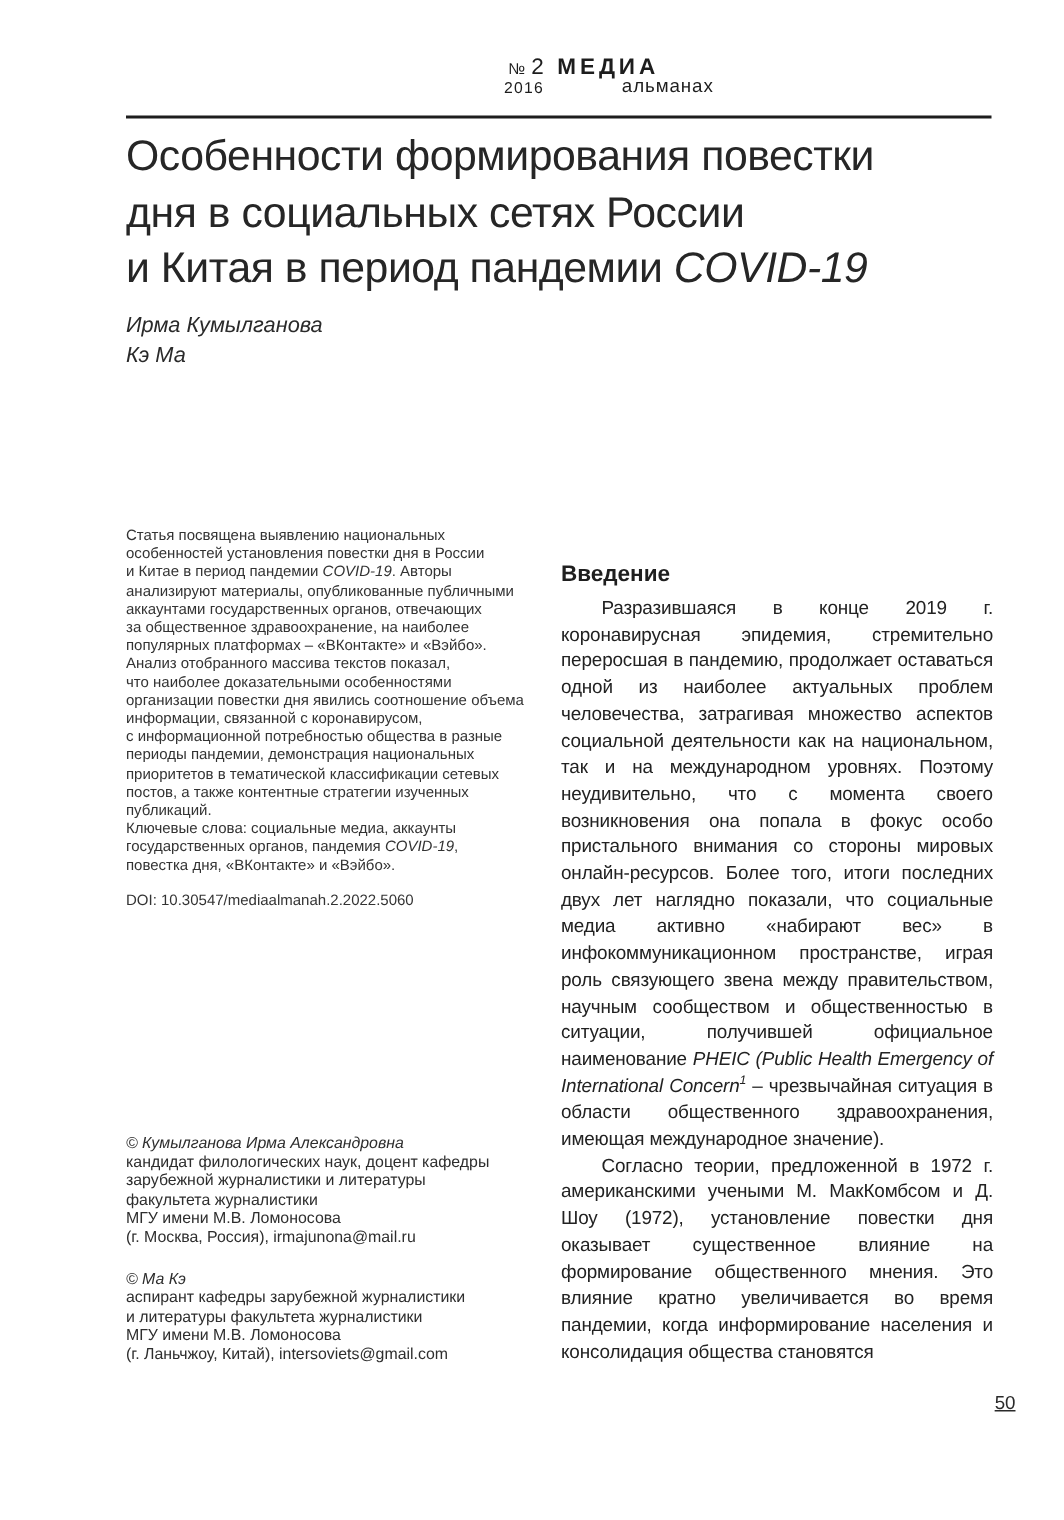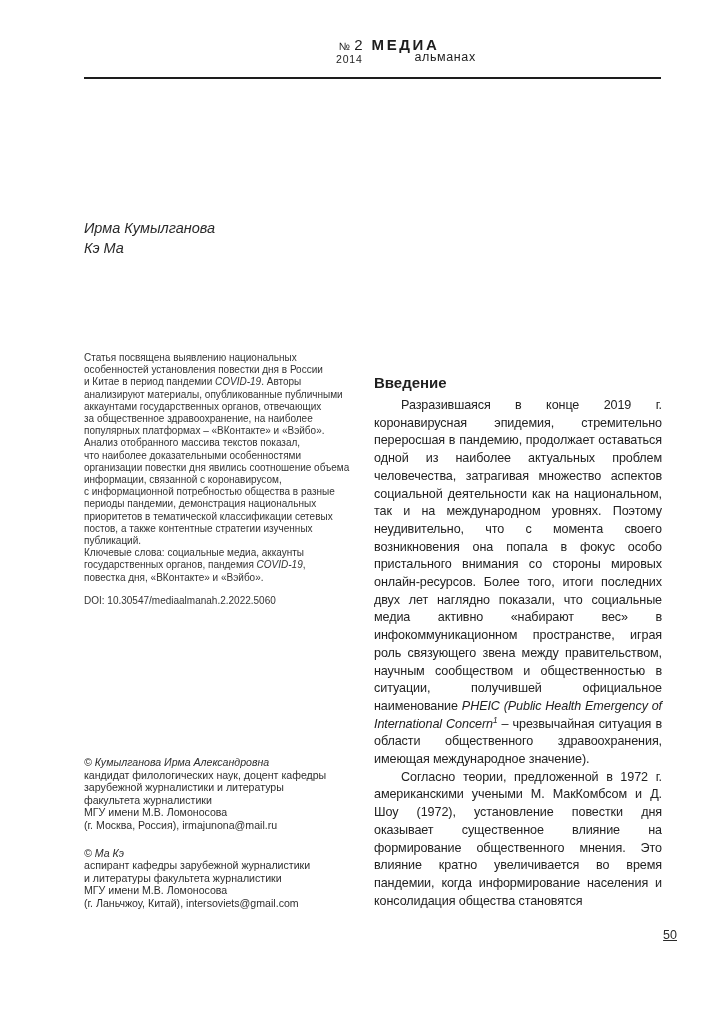--- a/index.html
+++ b/index.html
@@ -20,21 +20,21 @@
   .brand-top{font-size:15px;line-height:15px;font-weight:bold;letter-spacing:2.6px;}
   .brand-bottom{font-size:12.5px;line-height:11px;letter-spacing:0.6px;margin-left:43px;}
 
   
   .rule{position:absolute;left:84px;top:77px;width:577px;height:2px;background:#1d1d1d;}
   .title{
     position:absolute;left:84px;top:86px;width:585px;
     font-size:28.5px;line-height:37.5px;letter-spacing:-0.3px;color:#262626;
   }
   .authors{
-    position:absolute;left:84px;top:219px;width:400px;
+    position:absolute;left:84px;top:208px;width:400px;
     font-style:italic;font-size:14.5px;line-height:19.5px;color:#2a2a2a;
   }
 
   
   .leftcol{position:absolute;left:84px;top:352px;width:286px;font-size:10px;line-height:12.2px;color:#333;}
   .leftcol p{margin:0;}
   .leftcol .keywords{margin-top:0;}
   .leftcol .doi{margin-top:11px;}
 
   .bios{position:absolute;left:84px;top:756px;width:305px;font-size:10.6px;line-height:12.6px;color:#2e2e2e;}
@@ -49,30 +49,33 @@
   .pagenum{position:absolute;left:100px;top:928px;width:577px;text-align:right;font-size:12.5px;color:#2a2a2a;text-decoration:underline;}
 </style>
 </head>
 <body>
 
 <div class="page">
 
   <div class="masthead">
     <div class="issue">
       <div class="issue-no"><span class="numero">№</span> <span>2</span></div>
-      <div class="issue-year">2014</div>
+      <div class="issue-year">2016</div>
     </div>
     <div class="brand">
       <div class="brand-top">МЕДИА</div>
       <div class="brand-bottom">альманах</div>
     </div>
   </div>
 
   <div class="rule"></div>
 
+  <h1 class="title pre" style="font-weight:normal;margin:0;"><span>Особенности формирования повестки
+дня в социальных сетях России
+и Китая в период пандемии </span><span class="it">COVID-19</span></h1>
 
   <div class="authors pre">Ирма Кумылганова
 Кэ Ма</div>
 
   <div class="leftcol">
     <p class="abstract pre"><span>Статья посвящена выявлению национальных
 особенностей установления повестки дня в России
 и Китае в период пандемии </span><span class="it">COVID-19</span><span>. Авторы
 анализируют материалы, опубликованные публичными
 аккаунтами государственных органов, отвечающих

